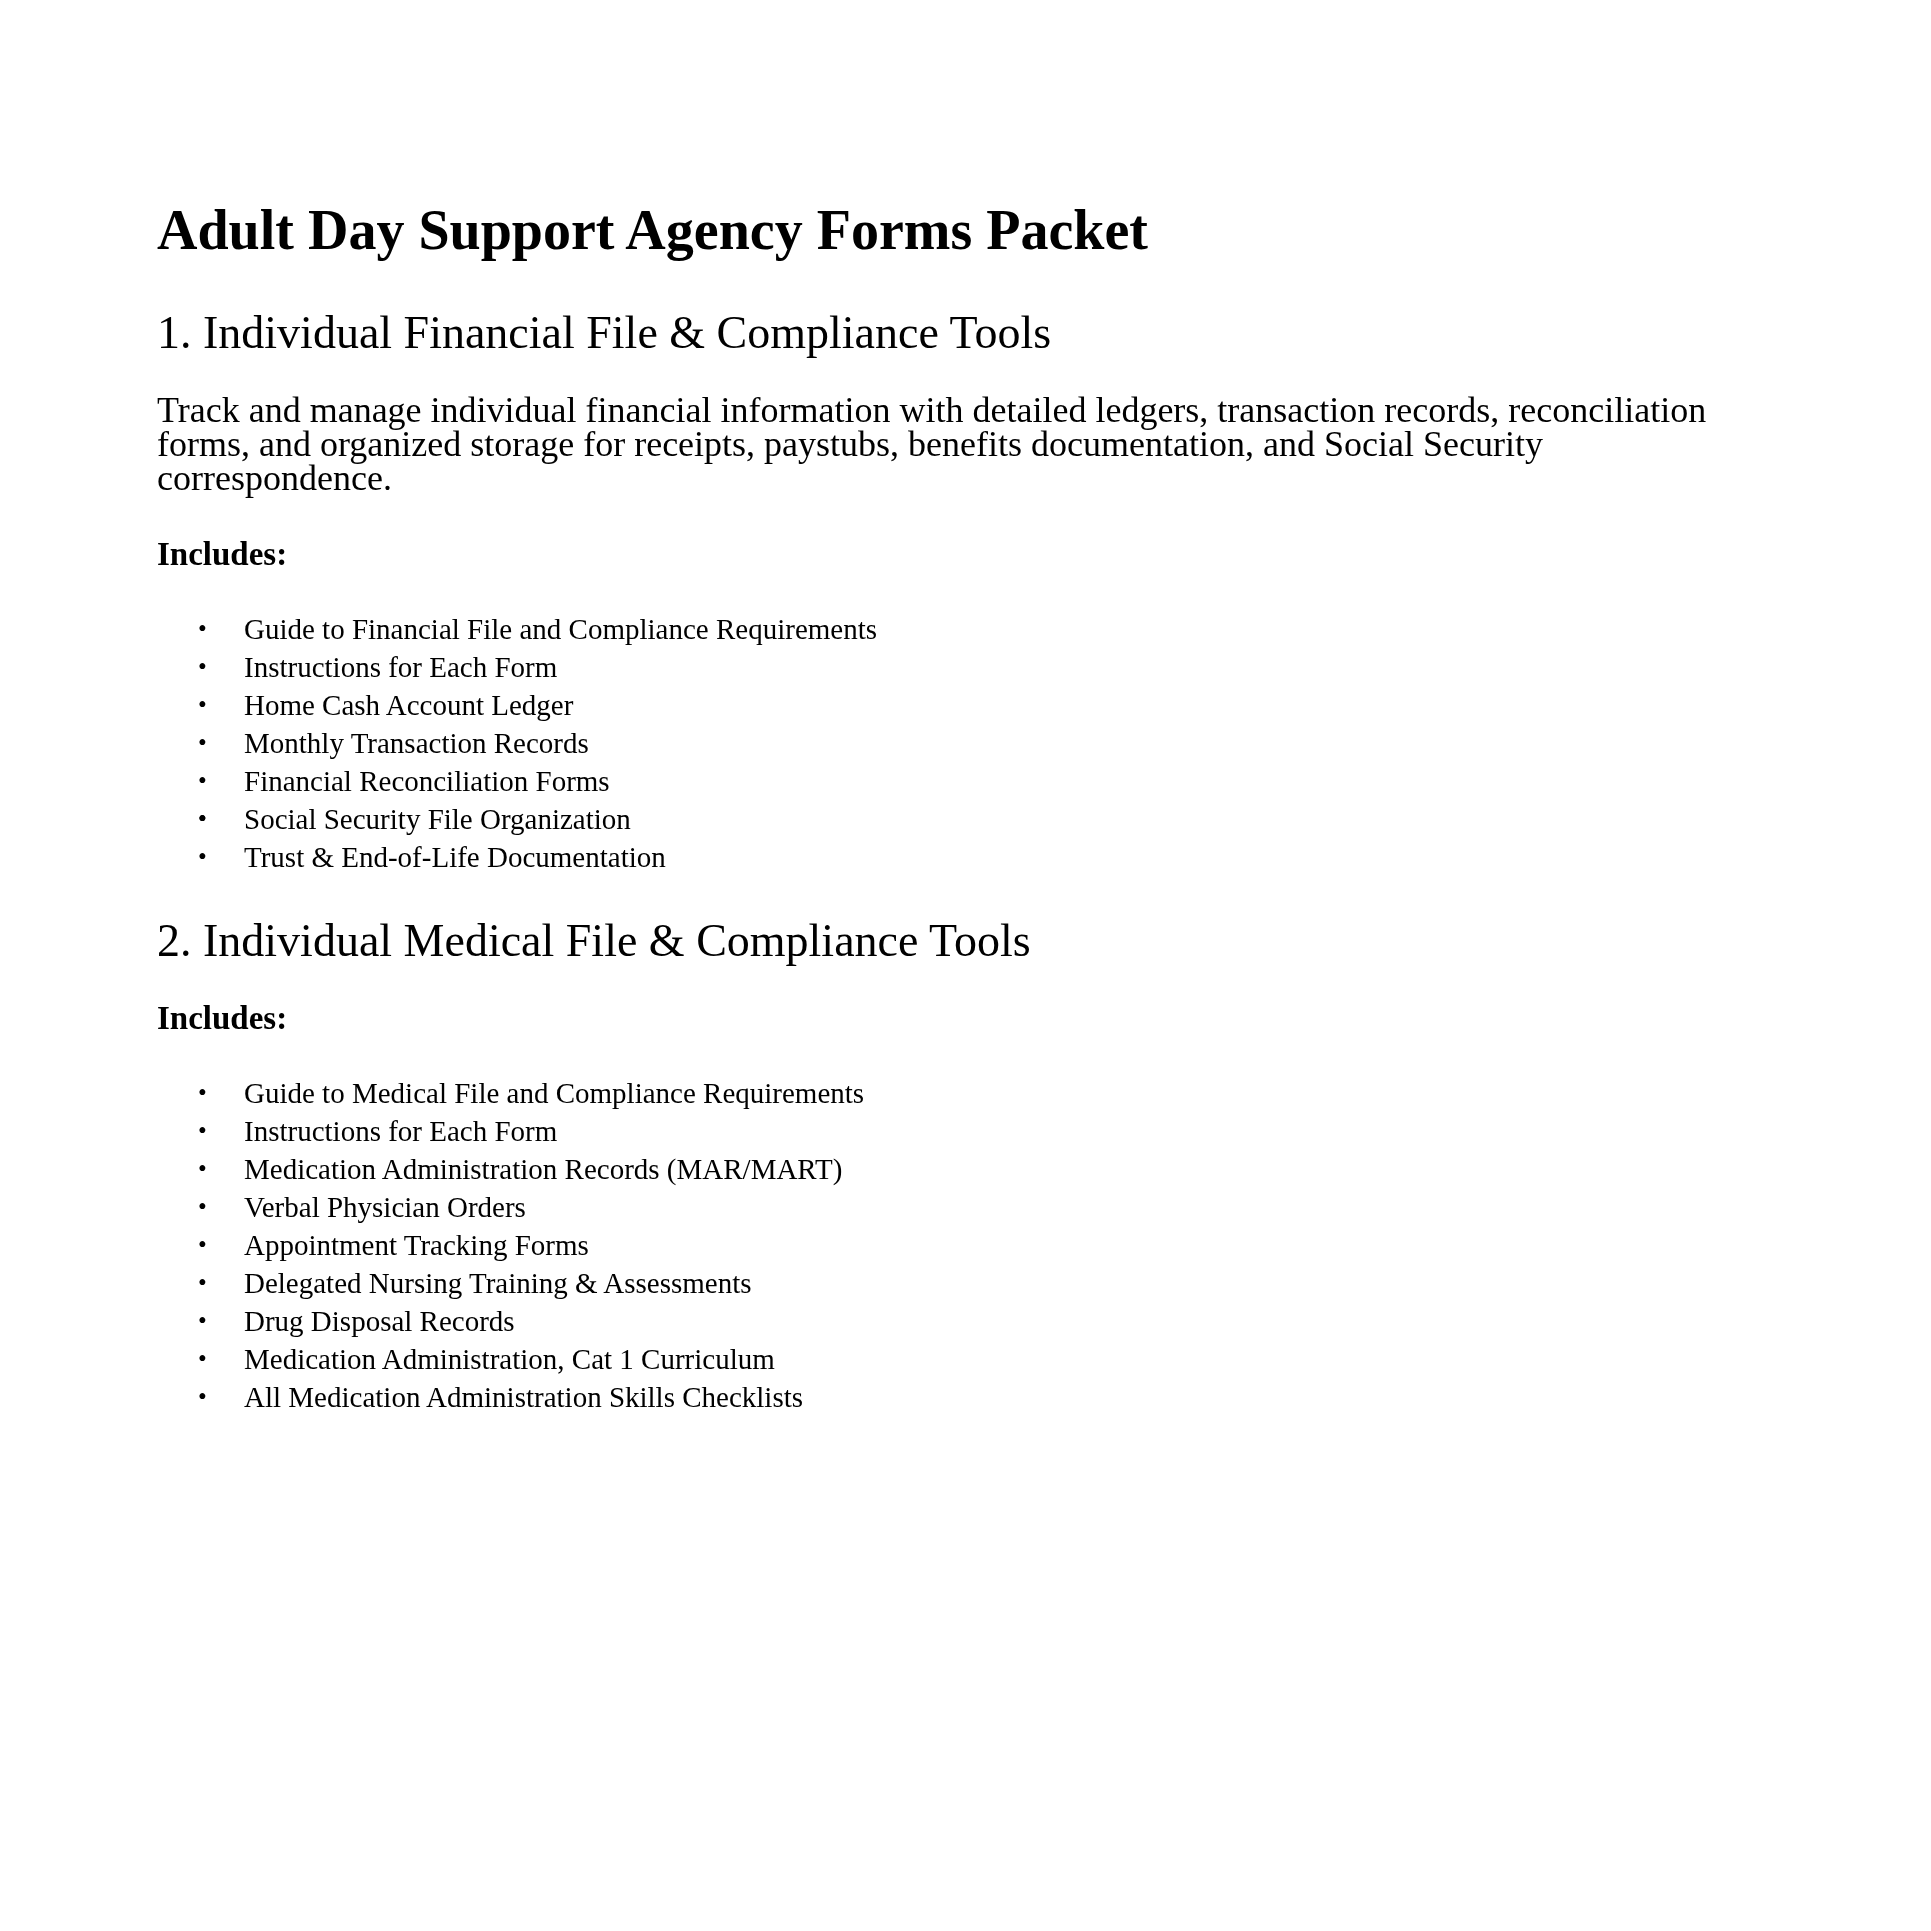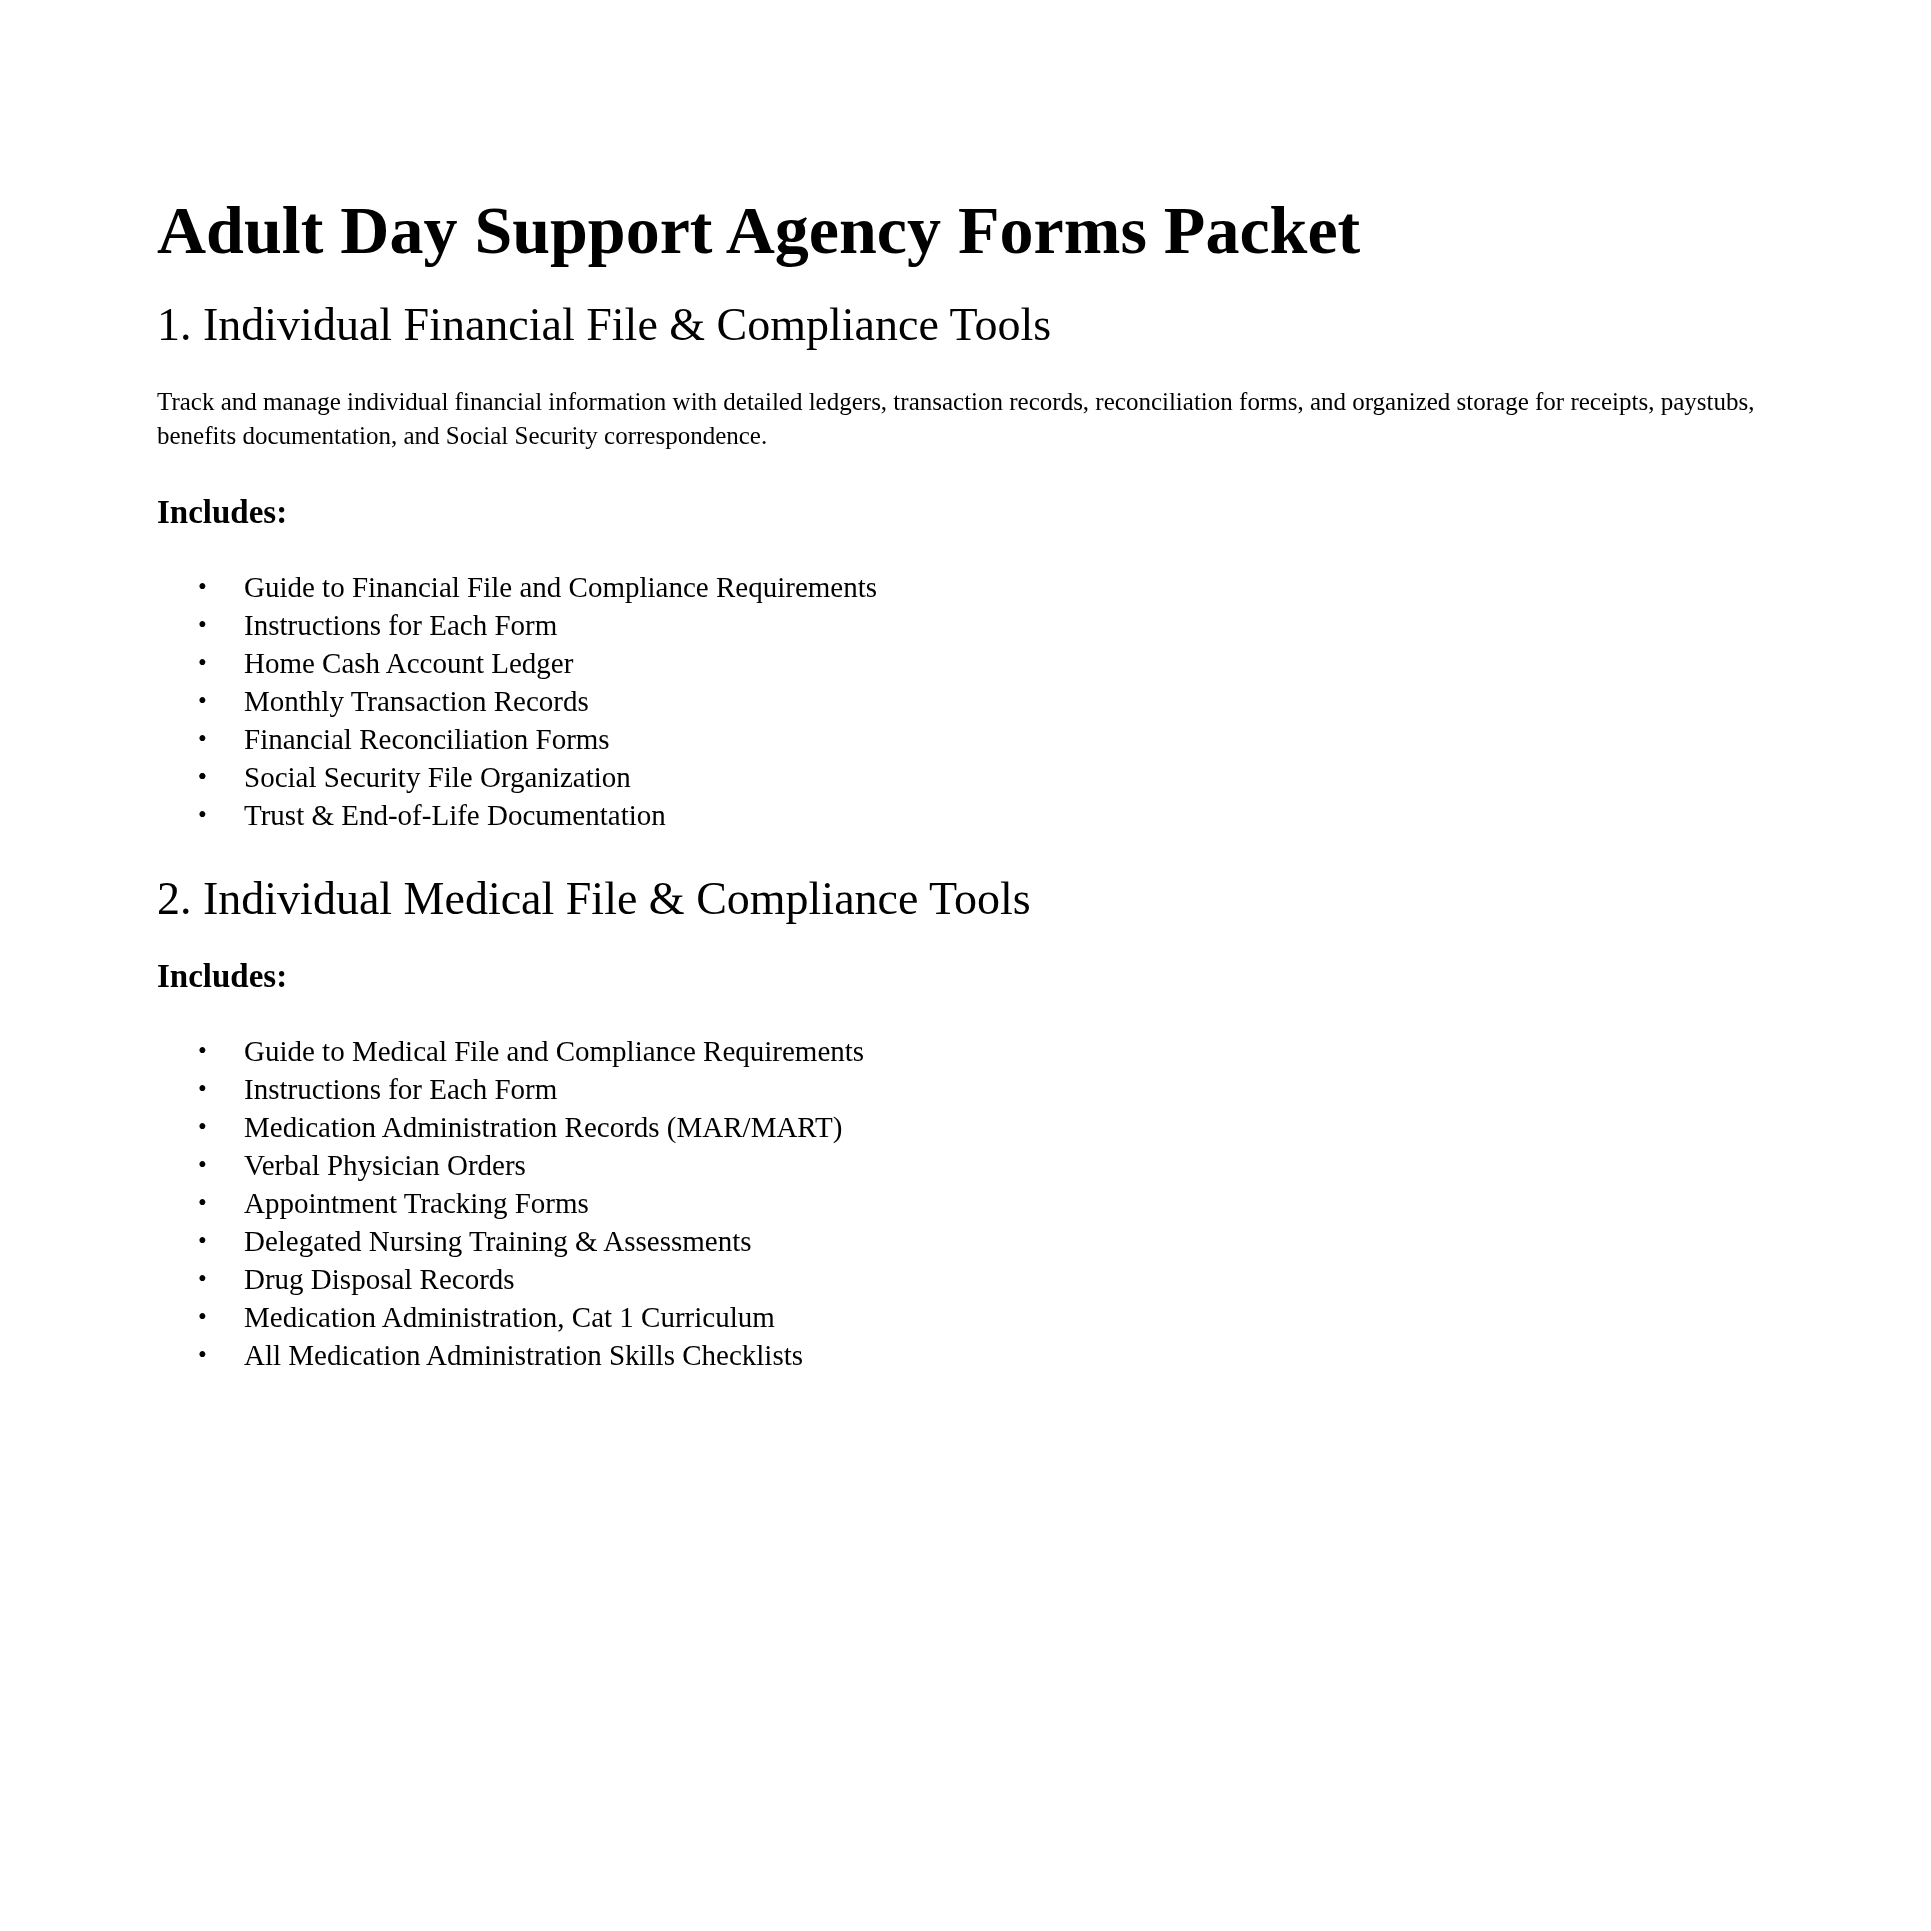--- a/index.html
+++ b/index.html
@@ -16,40 +16,40 @@
     font-family: "Liberation Serif", "DejaVu Serif", serif;
     box-sizing: border-box;
     overflow: hidden;
   }
   .content {
     box-sizing: border-box;
     padding: 193px 154px 0 157px;
     width: 100%;
   }
   h1.doc-title {
-    font-size: 68px;
+    font-size: 56px;
     line-height: 75px;
     font-weight: bold;
-    margin: 0 0 31px 0;
+    margin: 0 0 39px 0;
     letter-spacing: 0px;
   }
   h1.doc-title .title-line {
     display: block;
   }
   h2.section-heading {
     font-size: 46px;
     line-height: 51px;
     font-weight: normal;
     margin: 0 0 35px 0;
   }
   .section + .section {
     margin-top: 39px;
   }
   p.section-description {
-    font-size: 25px;
+    font-size: 36px;
     line-height: 34px;
     margin: 0 0 42px 0;
     max-width: 1622px;
   }
   p.includes-label {
     font-size: 33px;
     line-height: 34px;
     font-weight: bold;
     margin: 0 0 39px 0;
   }

